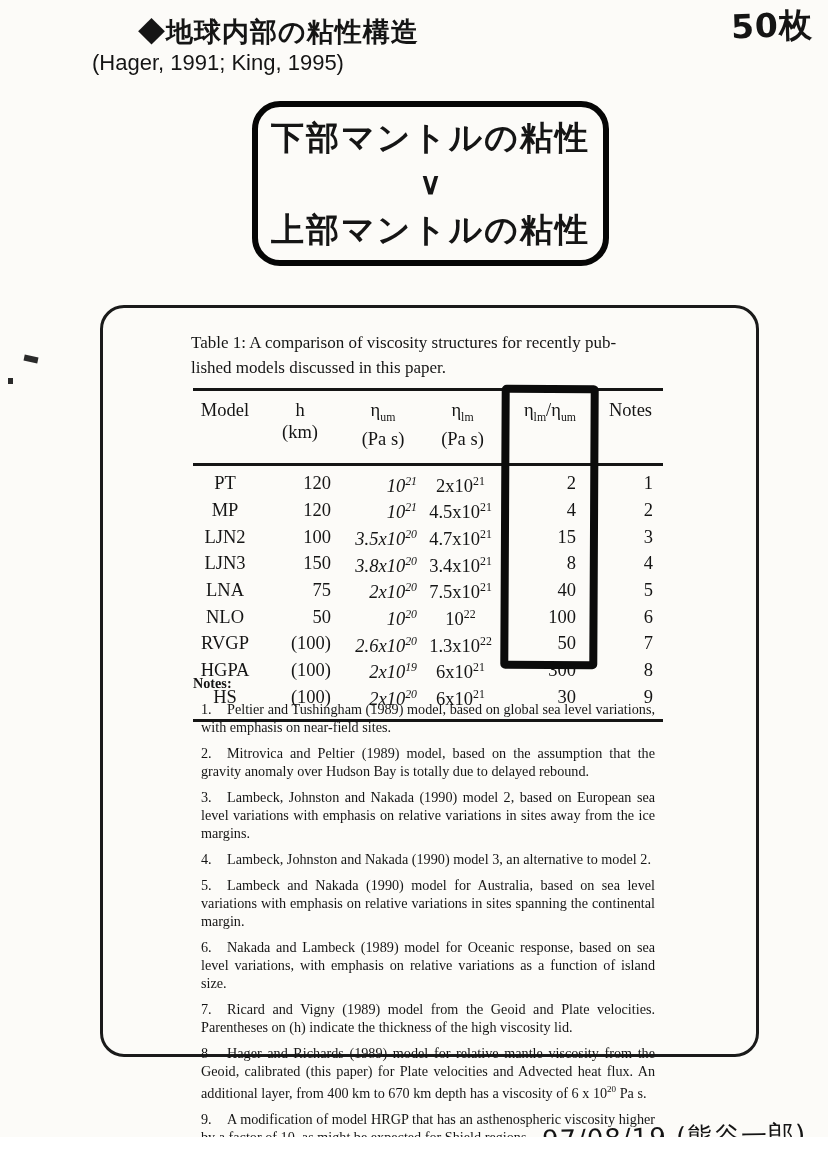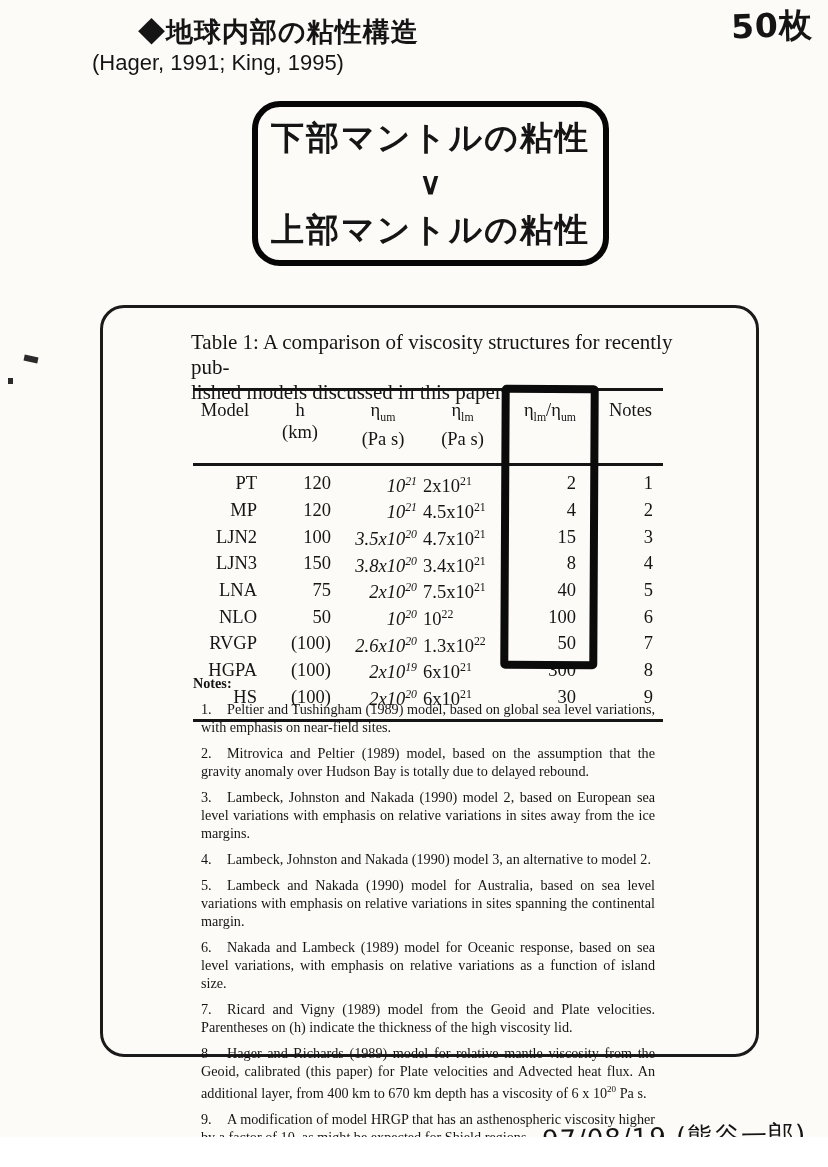--- a/index.html
+++ b/index.html
@@ -15,33 +15,33 @@
   
   .concl-box{position:absolute;left:252px;top:101px;width:345px;height:153px;border:6px solid #060606;border-radius:28px;background:var(--paper);
     display:flex;flex-direction:column;align-items:center;justify-content:center;text-align:center;}
   .concl-line{font-family:"Liberation Sans",sans-serif;font-weight:700;font-size:33px;letter-spacing:2px;line-height:50px;white-space:nowrap;}
   .concl-op{font-family:"Liberation Sans",sans-serif;font-weight:700;font-size:30px;line-height:42px;}
 
   
   .sheet{position:absolute;left:100px;top:305px;width:653px;height:746px;border:3.5px solid #1a1a1a;border-radius:24px;}
 
   
-  .caption{position:absolute;left:191px;top:330px;width:490px;font-size:21px;line-height:25px;}
+  .caption{position:absolute;left:191px;top:330px;width:490px;font-size:17px;line-height:25px;}
 
   
   .vtable{position:absolute;left:193px;top:388px;width:470px;border-collapse:collapse;table-layout:fixed;
     border-top:3px solid var(--ink);border-bottom:3px solid var(--ink);}
   .vtable th{font-weight:400;font-size:18.5px;line-height:22px;vertical-align:top;padding:8px 0 13px 0;border-bottom:3px solid var(--ink);}
   .vtable th:nth-child(1){text-align:center;}
   .vtable th:nth-child(n+2){text-align:center;}
   .vtable td{font-size:18.5px;line-height:21.5px;padding:0;white-space:nowrap;}
-  .vtable td:nth-child(1){text-align:right;}
+  .vtable td:nth-child(1){text-align:center;}
   .vtable td:nth-child(2){text-align:right;padding-right:12px;}
   .vtable td:nth-child(3){text-align:right;padding-right:6px;font-style:italic;}
-  .vtable td:nth-child(4){text-align:left;padding-right:4px;}
+  .vtable td:nth-child(4){text-align:center;padding-right:4px;}
   .vtable td:nth-child(5){text-align:right;padding-right:22px;}
   .vtable td:nth-child(6){text-align:right;padding-right:10px;}
   .vtable tbody tr:first-child td{padding-top:5px;}
   .vtable tbody tr:last-child td{padding-bottom:8px;}
   sup{font-size:0.64em;}
   sub{font-size:0.64em;}
 
   
   .marker-box{position:absolute;left:501px;top:385px;width:97px;height:284px;border:8px solid #0b0b0b;border-radius:5px;box-sizing:border-box;transform:rotate(0.3deg);pointer-events:none;}
 

